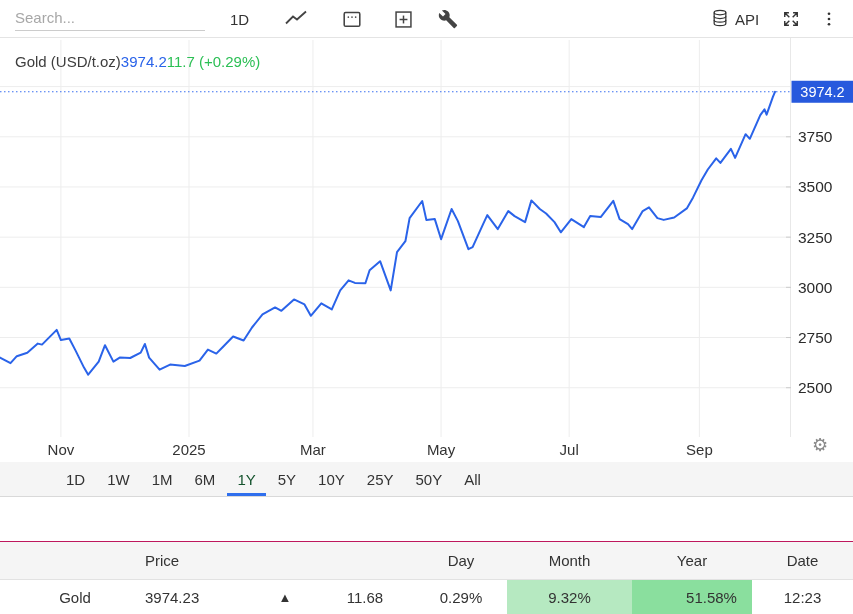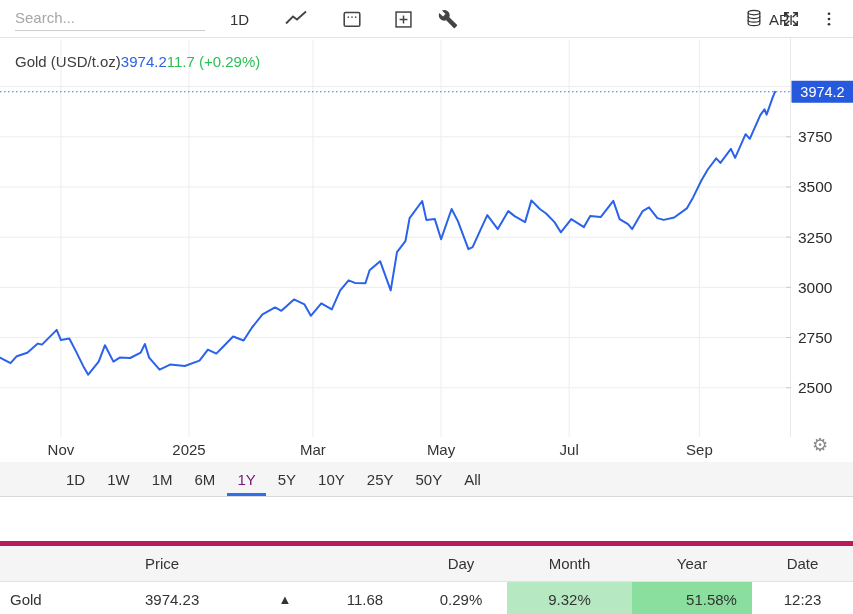--- a/index.html
+++ b/index.html
@@ -26,34 +26,34 @@
   .legend .t { color:#3d3d3d; }
   .legend .p { color:#2a63e9; }
   .legend .c { color:#2bbf54; }
   .gear { position:absolute; left:812px; top:398px; font-size:18px; color:#8a8a8a; cursor:pointer; line-height:1; }
 
   
   .periods { height:35px; background:#f5f5f5; border-bottom:1px solid #d9d9d9;
              display:flex; align-items:stretch; padding-left:55px; }
   .pit { display:flex; align-items:center; padding:0 10px; margin:0 1px;
          font-size:15px; color:#333; cursor:pointer; border-bottom:3px solid transparent; padding-top:3px; }
-  .pit.active { color:#701a75; border-bottom-color:#2f6fed; }
+  .pit.active { color:#14532d; border-bottom-color:#2f6fed; }
 
   .gap { height:44px; background:#fff; }
 
   
   .mtable { width:853px; border-collapse:collapse; table-layout:fixed; font-size:15px; }
   .mtable col.c-name{width:140px}.mtable col.c-price{width:115px}.mtable col.c-arrow{width:60px}
   .mtable col.c-chg{width:100px}.mtable col.c-day{width:92px}.mtable col.c-month{width:125px}
   .mtable col.c-year{width:120px}.mtable col.c-date{width:101px}
-  .mtable thead td { background:#f5f5f5; border-top:5px solid #be185d; border-bottom:1px solid #e2e2e2;
+  .mtable thead td { background:#f5f5f5; border-top:1px solid #be185d; border-bottom:1px solid #e2e2e2;
                      height:38px; color:#333; }
   .mtable tbody td { height:35px; background:#fff; color:#333; }
   .mtable td { text-align:center; vertical-align:middle; }
-  .mtable td.l { text-align:left; padding-left:10px; }
+  .mtable td.l { text-align:center; padding-left:10px; }
   .mtable td.pl { text-align:left; padding-left:5px; }
   .green { color:#2b8a3e; }
   .tri { color:#80c883; font-size:13px; }
   .bg-month { background:#b6e9c1 !important; }
   .bg-year { background:#8adf9e !important;padding-left:39px; }
 
   svg text { font-family:"Liberation Sans", sans-serif; }
 </style>
 </head>
 <body>
@@ -83,21 +83,21 @@
         <rect x="3.5" y="3.5" width="17" height="17"></rect>
         <line x1="12" y1="7.5" x2="12" y2="16.5"></line>
           <line x1="7.5" y1="12" x2="16.5" y2="12"></line>
       </svg>
     </div>
     <div class="abs icon-btn" style="left:438px">
       <svg width="20" height="20" viewBox="0 0 24 24" fill="#444">
         <path d="M22.7 19l-9.1-9.1c.9-2.3.4-5-1.5-6.9-2-2-5-2.4-7.4-1.3L9 6 6 9 1.6 4.7C.4 7.1.9 10.1 2.9 12.1c1.9 1.9 4.6 2.4 6.9 1.5l9.1 9.1c.4.4 1 .4 1.4 0l2.3-2.3c.5-.4.5-1.1.1-1.4z"></path>
       </svg>
     </div>
-    <div class="abs lbl-btn" style="left:744px">
+    <div class="abs lbl-btn" style="left:710px">
       <span>
         <svg width="20" height="22" viewBox="0 0 24 24" fill="none" stroke="#333" stroke-width="1.5">
           <ellipse cx="12" cy="5.5" rx="7" ry="2.6"></ellipse>
           <path d="M5 5.5 v13 a7 2.6 0 0 0 14 0 v-13"></path>
           <path d="M5 10 a7 2.6 0 0 0 14 0"></path>
           <path d="M5 14.3 a7 2.6 0 0 0 14 0"></path>
         </svg>
       </span>
       <span>API</span>
     </div>

